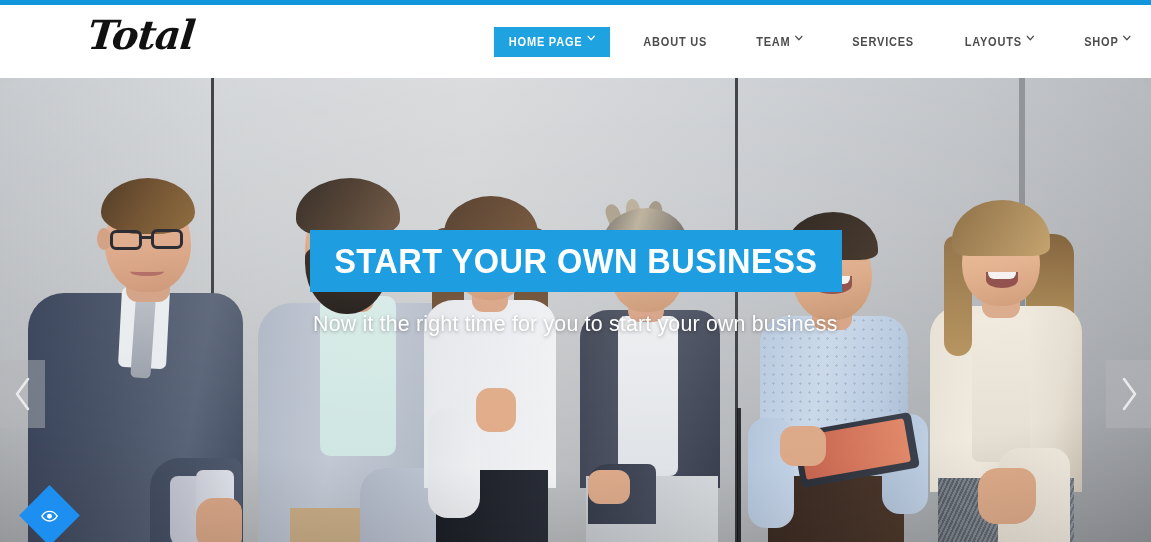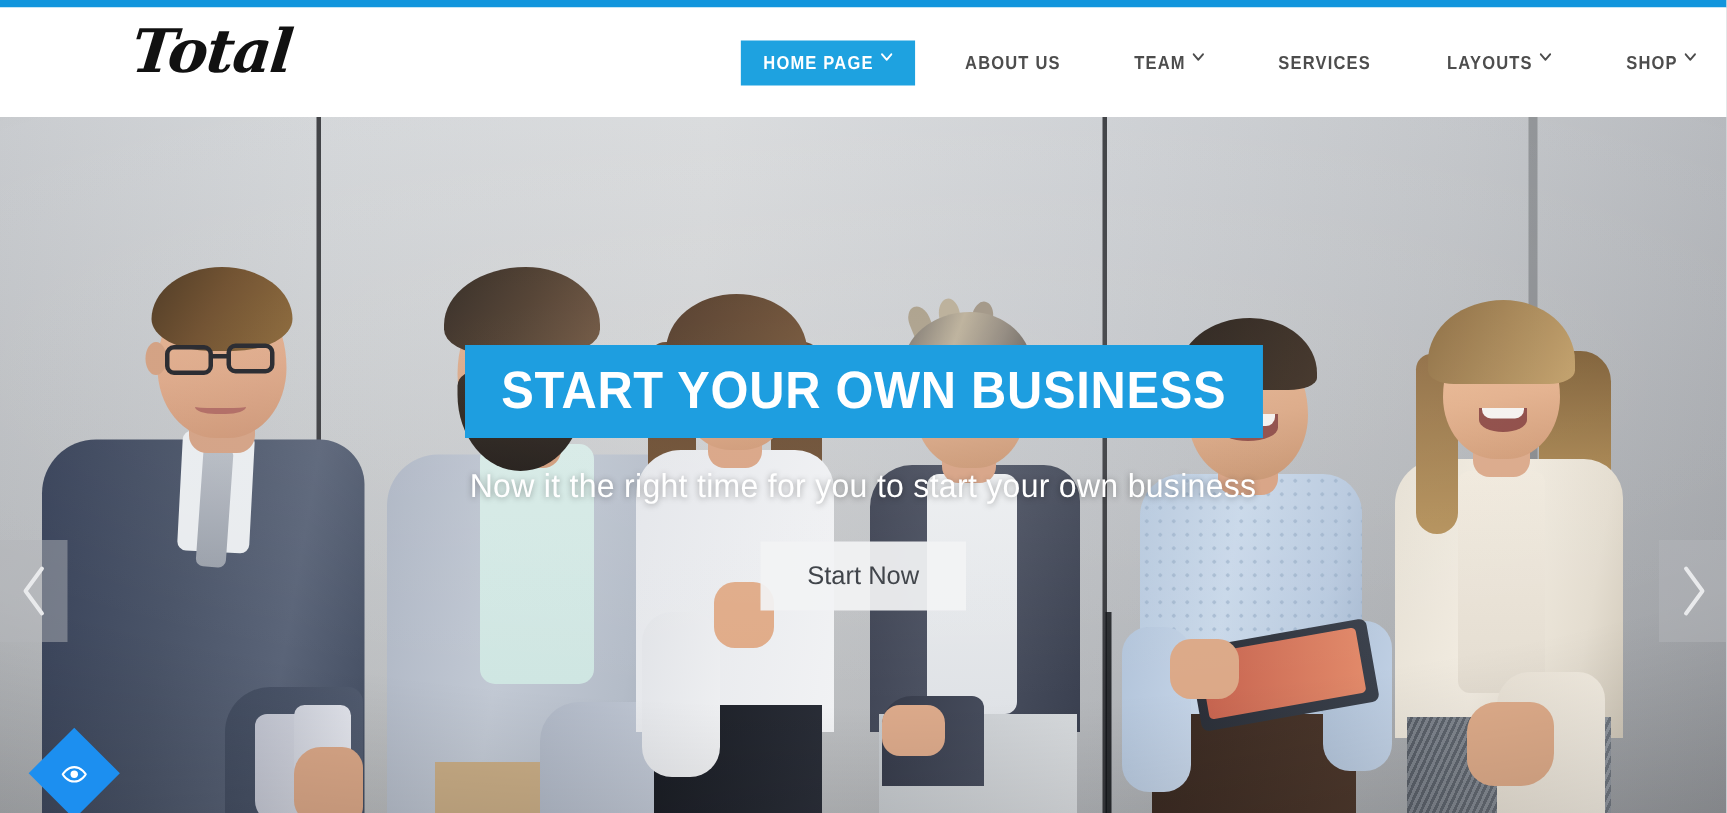--- a/index.html
+++ b/index.html
@@ -465,21 +465,20 @@
       <div class="fig p6-teeth"></div>
       <div class="fig p6-arm"></div>
       <div class="fig p6-hand"></div>
 
       <div class="grade"></div>
     </div>
 
     <div class="hero-copy">
       <div class="hero-title">START YOUR OWN BUSINESS</div>
       <div class="hero-sub">Now it the right time for you to start your own business</div>
-      <button class="hero-btn">Start Now</button>
     </div>
 
     <div class="arrow left">
       <span>
         <svg width="20" height="34" viewBox="0 0 20 34" fill="none">
           <path d="M15 2 L4 17 L15 32" stroke="#e9eaec" stroke-width="2.6" stroke-linecap="round" stroke-linejoin="round"></path>
         </svg>
       </span>
     </div>
     <div class="arrow right">

